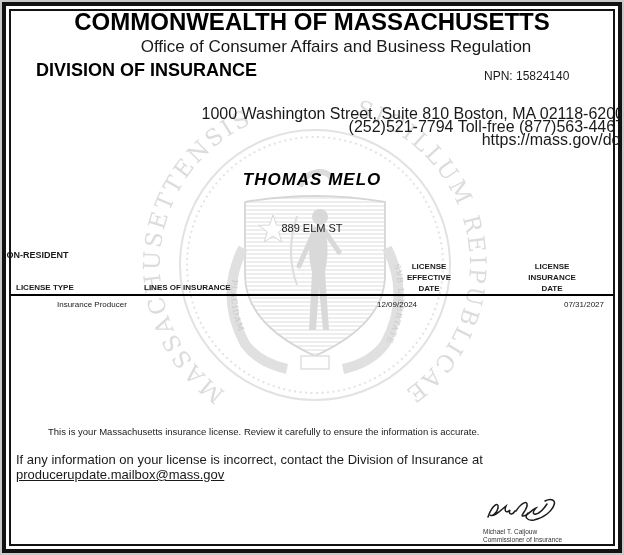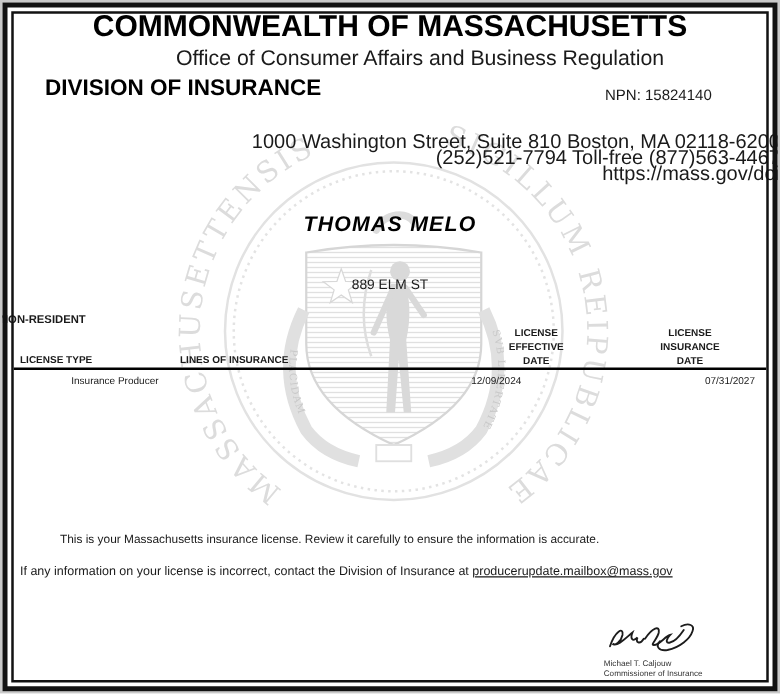--- a/index.html
+++ b/index.html
@@ -40,21 +40,21 @@
   .h-eff  { position:absolute; left:377px; top:261px; width:104px; text-align:center; font-size:8px; font-weight:bold; line-height:11px; }
   .h-exp  { position:absolute; left:500px; top:261px; width:104px; text-align:center; font-size:8px; font-weight:bold; line-height:11px; }
   .rule   { position:absolute; left:11px; right:11px; top:294px; height:2px; background:#000; }
 
   .v-type { position:absolute; left:16px;  top:300px; font-size:8px;margin-left:41px; }
   .v-loa  { position:absolute; left:144px; top:300px; font-size:8px; line-height:11.5px; }
   .v-eff  { position:absolute; left:377px; top:300px; width:104px; font-size:8px; }
   .v-exp  { position:absolute; left:500px; top:300px; width:104px; text-align:right; font-size:8px; }
 
   .note1 { position:absolute; left:16px; top:426px; font-size:9.5px;margin-left:32px; }
-  .note2 { position:absolute; left:16px; top:452px; font-size:10px; }
+  .note2 { position:absolute; left:16px; top:452px; font-size:13px; }
   .email { text-decoration:underline; }
 
   .sig-svg   { position:absolute; left:482px; top:496px; width:78px; height:30px; }
   .sig-name  { position:absolute; left:483px; top:528px; font-size:6.5px; line-height:7.5px; color:#333; }
   .sig-title { position:absolute; left:483px; top:536px; font-size:6.5px; line-height:7.5px; color:#333; }
 </style>
 </head>
 <body>
 
 <div class="page">

